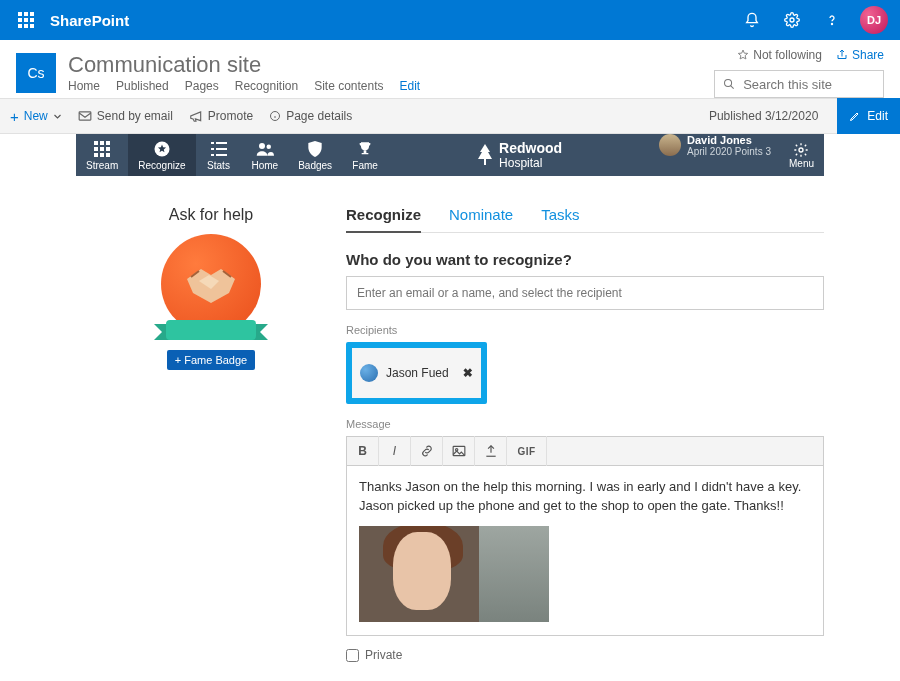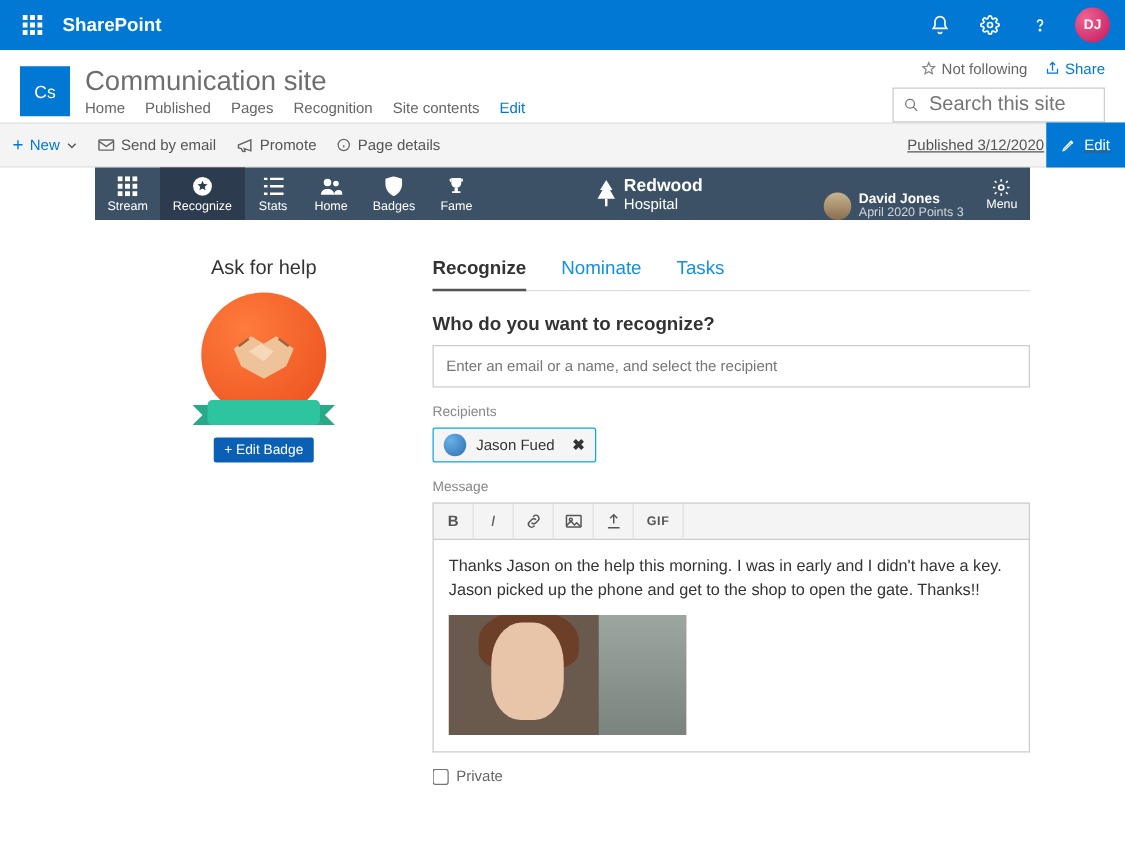--- a/index.html
+++ b/index.html
@@ -16,54 +16,54 @@
   .sp-site-info { margin-left: 12px; }
   .sp-site-name { font-size: 22px; color: #6e6e6e; font-weight: 300; line-height: 1.1; }
   .sp-nav { display: flex; gap: 16px; margin-top: 2px; }
   .sp-nav a { color: #666; font-size: 12px; text-decoration: none; }
   .sp-nav a.active { color: #0078d4; }
   .sp-site-right { margin-left: auto; display: flex; gap: 14px; align-items: center; }
   .sp-follow { color: #666; display: flex; align-items: center; gap: 4px; font-size: 12px; }
   .sp-share { color: #0078d4; display: flex; align-items: center; gap: 4px; font-size: 12px; }
   .sp-search { margin-left: auto; width: 170px; }
   .sp-search-box { border: 1px solid #ccc; height: 28px; display: flex; align-items: center; gap: 8px; padding: 0 8px; }
-  .sp-search-box input { border: none; outline: none; width: 100%; font-size: 16px; }
+  .sp-search-box input { border: none; outline: none; width: 100%; font-size: 13px; }
   .sp-cmdbar { background: #f4f4f4; border-top: 1px solid #e1e1e1; border-bottom: 1px solid #e1e1e1; height: 36px; display: flex; align-items: center; padding: 0 10px; font-size: 12px; color: #555; }
   .sp-cmdbar .cmd { display: flex; align-items: center; gap: 5px; margin-right: 16px; }
   .cmd-new { color: #0078d4; }
-  .sp-cmdbar-right { margin-left: auto; display: flex; align-items: center; gap: 2px; text-decoration: underline; }
+  .sp-cmdbar-right { margin-left: auto; display: flex; align-items: center; gap: 19px; }
   .sp-edit-btn { background: #0078d4; color: #fff; height: 36px; display: flex; align-items: center; gap: 6px; padding: 0 12px; margin-right: -10px; }
   .app-bar { background: #3c5066; height: 42px; margin: 0 76px; display: flex; align-items: stretch; color: #fff; font-size: 10px; }
   .app-tab { display: flex; flex-direction: column; align-items: center; justify-content: center; padding: 0 10px; min-width: 46px; }
   .app-tab.active { background: #2c3b4d; }
   .app-tab .ico { height: 18px; display: flex; align-items: center; justify-content: center; margin-bottom: 2px; }
   .app-brand { flex: 1; display: flex; align-items: center; justify-content: center; gap: 6px; color: #fff; font-size: 14px; font-weight: 600; }
   .app-brand .sub { display: block; font-size: 12px; font-weight: 400; }
-  .app-user { display: flex; align-items: flex-end; gap: 6px; padding: 0 8px; font-size: 11px; }
+  .app-user { display: flex; align-items: flex-start; gap: 6px; padding: 0 8px; font-size: 11px; }
   .app-user .av { width: 22px; height: 22px; border-radius: 50%; background: linear-gradient(#c9b58e,#8a6d4f); }
   .app-menu { display: flex; flex-direction: column; align-items: center; justify-content: center; padding: 0 10px; font-size: 10px; }
   .content { display: flex; margin: 30px 76px 0 76px; }
   .left-col { width: 270px; display: flex; flex-direction: column; align-items: center; }
   .left-title { font-size: 16px; color: #333; margin-bottom: 10px; }
   .badge-wrap { position: relative; width: 110px; height: 110px; }
   .badge-circle { width: 100px; height: 100px; border-radius: 50%; background: radial-gradient(circle at 35% 30%, #ff7b3d, #e94e1b); margin: 0 auto; display: flex; align-items: center; justify-content: center; position: relative; }
   .ribbon { position: relative; width: 110px; height: 28px; margin: -20px auto 0; }
   .ribbon-center { position:absolute; left:10px; right:10px; top:6px; height:20px; background:#2ec4a0; border-radius:4px; }
   .ribbon-left, .ribbon-right { position:absolute; top:10px; width:20px; height:16px; background:#27a98a; }
   .ribbon-left { left:-2px; clip-path: polygon(0 0, 100% 0, 100% 100%, 0 100%, 40% 50%); }
   .ribbon-right { right:-2px; clip-path: polygon(0 0, 100% 0, 60% 50%, 100% 100%, 0 100%); }
   .edit-badge-btn { background: #0a60b5; color:#fff; border:none; font-size:11px; padding:4px 8px; margin-top:6px; border-radius:2px; }
   .right-col { flex: 1; }
   .tabs-row { display:flex; gap: 28px; border-bottom: 1px solid #e0e0e0; margin-bottom: 18px; }
   .tab { font-size: 15px; padding-bottom: 8px; color: #1290df; cursor:pointer; }
   .tab.active { color: #333; font-weight: 600; border-bottom: 2px solid #555; margin-bottom:-1px; }
   .section-h { font-size: 15px; font-weight: 600; margin-bottom: 8px; }
   .input-box { border:1px solid #ccc; height:34px; width:100%; padding:0 10px; font-size:12px; }
   .field-label { font-size: 11px; color:#888; margin: 14px 0 6px; }
-  .chip { display:inline-flex; align-items:center; gap:8px; border:1px solid #0ea5e9; background:#f5f5f5; padding:4px 8px; border-radius:2px; font-size:12px; }
+  .chip { display:inline-flex; align-items:center; gap:8px; border:6px solid #0ea5e9; background:#f5f5f5; padding:16px 8px; border-radius:2px; font-size:12px; }
   .chip .dot { width:18px; height:18px; border-radius:50%; background: radial-gradient(circle at 30% 30%, #6ab0e6, #2b6fb0); }
   .chip .x { font-weight:bold; margin-left:6px; }
   .editor-toolbar { border:1px solid #ccc; background:#f4f4f4; height:30px; display:flex; align-items:center; }
   .editor-toolbar .tb { width:32px; height:30px; display:flex; align-items:center; justify-content:center; border-right:1px solid #e0e0e0; color:#555; font-size:12px; }
   .editor-toolbar .tb.gif { width:40px; font-size:10px; font-weight:600; letter-spacing:0.5px;text-align:right; }
   .editor-body { border:1px solid #ccc; border-top:none; padding:12px; min-height:170px; font-size:13px; line-height:1.45; }
   .gif-img { width: 190px; height: 96px; background:#6a5a4e; margin-top:10px; position:relative; overflow:hidden; }
   .gif-face { position:absolute; left:34px; top:6px; width:58px; height:78px; background:#e8c4a8; border-radius: 42% 42% 40% 40%; }
   .gif-hair { position:absolute; left:24px; top:-4px; width:80px; height:48px; background:#6b3f28; border-radius: 50% 50% 30% 30%; }
   .gif-bg { position:absolute; right:0; top:0; width:70px; height:96px; background: linear-gradient(#9ea6a1,#7a837e); }
@@ -300,21 +300,21 @@
           <path d="M18 20 L28 14 L38 20 L30 28 Z" fill="#f5d9b8"></path>
           <path d="M10 16 L18 10 M50 16 L42 10" stroke="#a4623a" stroke-width="2" fill="none"></path>
         </svg>
       </div>
       <div class="ribbon">
         <div class="ribbon-left"></div>
         <div class="ribbon-right"></div>
         <div class="ribbon-center"></div>
       </div>
     </div>
-    <button class="edit-badge-btn">+ Edit Badge</button>
+    <button class="edit-badge-btn">+ Fame Badge</button>
   </div>
 
   <div class="right-col">
     <div class="tabs-row">
       <div class="tab active">Recognize</div>
       <div class="tab">Nominate</div>
       <div class="tab">Tasks</div>
     </div>
 
     <div class="section-h">Who do you want to recognize?</div>

